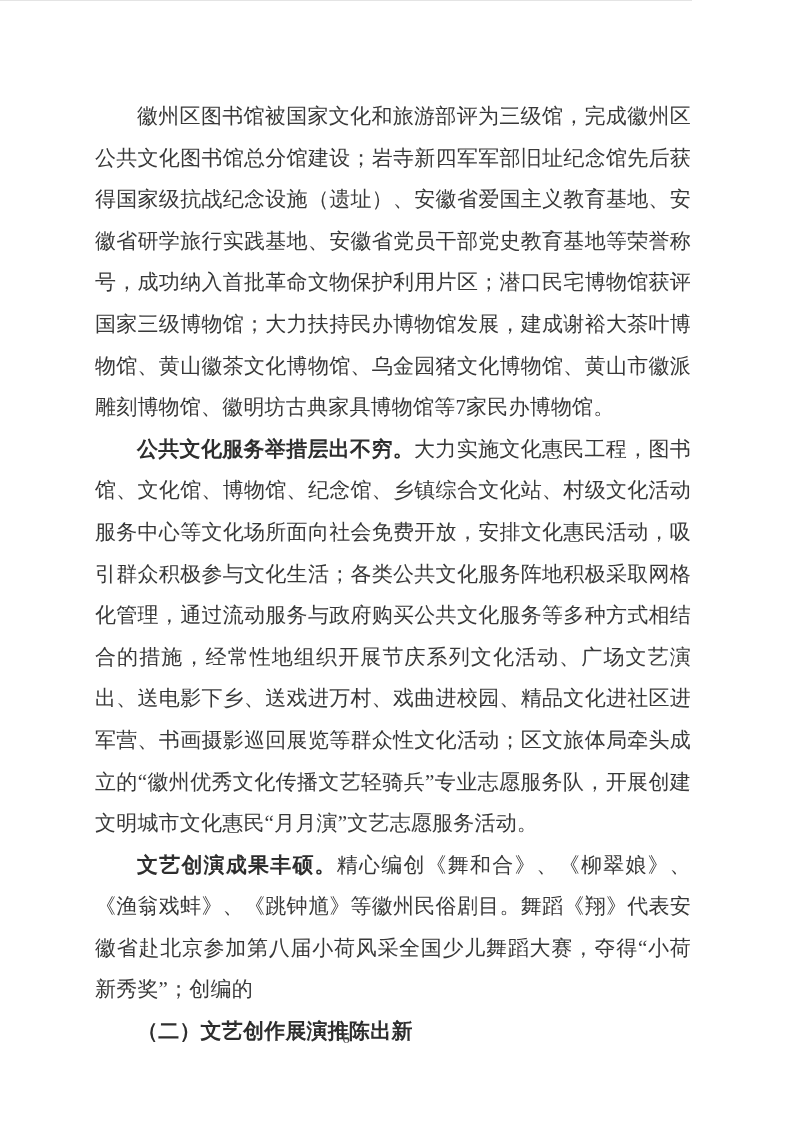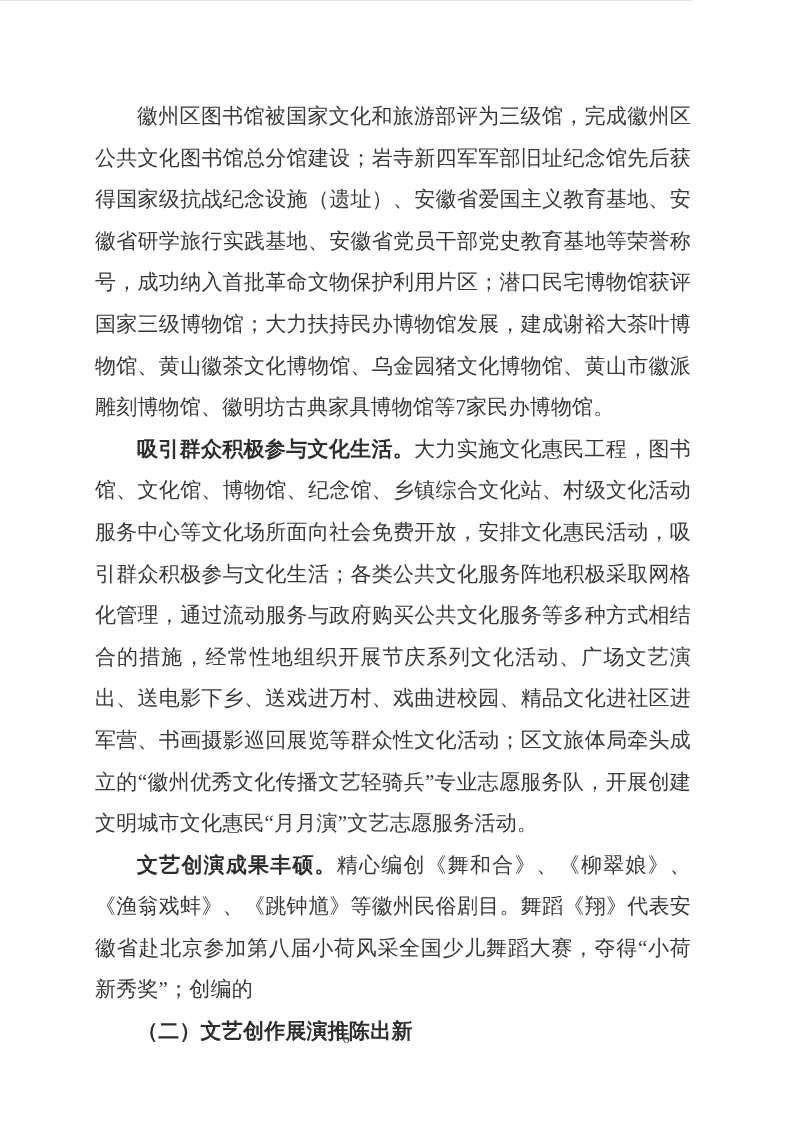--- a/index.html
+++ b/index.html
@@ -56,21 +56,21 @@
 </style>
 </head>
 <body>
 
 <div class="page">
   <div class="page-top-edge"></div>
 
   <div class="text-body">
     <p class="para"><span>徽州区图书馆被国家文化和旅游部评为三级馆，完成徽州区公共文化图书馆总分馆建设；岩寺新四军军部旧址纪念馆先后获得国家级抗战纪念设施（遗址）、安徽省爱国主义教育基地、安徽省研学旅行实践基地、安徽省党员干部党史教育基地等荣誉称号，成功纳入首批革命文物保护利用片区；潜口民宅博物馆获评国家三级博物馆；大力扶持民办博物馆发展，建成谢裕大茶叶博物馆、黄山徽茶文化博物馆、乌金园猪文化博物馆、黄山市徽派雕刻博物馆、徽明坊古典家具博物馆等7家民办博物馆。</span></p>
 
-    <p class="para"><b class="lead">吸引群众积极参与文化生活。</b><span>大力实施文化惠民工程，图书馆、文化馆、博物馆、纪念馆、乡镇综合文化站、村级文化活动服务中心等文化场所面向社会免费开放，安排文化惠民活动，吸引群众积极参与文化生活；各类公共文化服务阵地积极采取网格化管理，通过流动服务与政府购买公共文化服务等多种方式相结合的措施，经常性地组织开展节庆系列文化活动、广场文艺演出、送电影下乡、送戏进万村、戏曲进校园、精品文化进社区进军营、书画摄影巡回展览等群众性文化活动；区文旅体局牵头成立的“徽州优秀文化传播文艺轻骑兵”专业志愿服务队，开展创建文明城市文化惠民“月月演”文艺志愿服务活动。</span></p>
+    <p class="para"><b class="lead">公共文化服务举措层出不穷。</b><span>大力实施文化惠民工程，图书馆、文化馆、博物馆、纪念馆、乡镇综合文化站、村级文化活动服务中心等文化场所面向社会免费开放，安排文化惠民活动，吸引群众积极参与文化生活；各类公共文化服务阵地积极采取网格化管理，通过流动服务与政府购买公共文化服务等多种方式相结合的措施，经常性地组织开展节庆系列文化活动、广场文艺演出、送电影下乡、送戏进万村、戏曲进校园、精品文化进社区进军营、书画摄影巡回展览等群众性文化活动；区文旅体局牵头成立的“徽州优秀文化传播文艺轻骑兵”专业志愿服务队，开展创建文明城市文化惠民“月月演”文艺志愿服务活动。</span></p>
 
     <p class="para"><b class="lead">文艺创演成果丰硕。</b><span>精心编创《舞和合》、《柳翠娘》、《渔翁戏蚌》、《跳钟馗》等徽州民俗剧目。舞蹈《翔》代表安徽省赴北京参加第八届小荷风采全国少儿舞蹈大赛，夺得“小荷新秀奖”；创编的</span></p>
 
     <p class="para heading"><b>（二）文艺创作展演推陈出新</b></p>
   </div>
 
   <div class="page-number">6</div>
 </div>
 
 </body></html>

